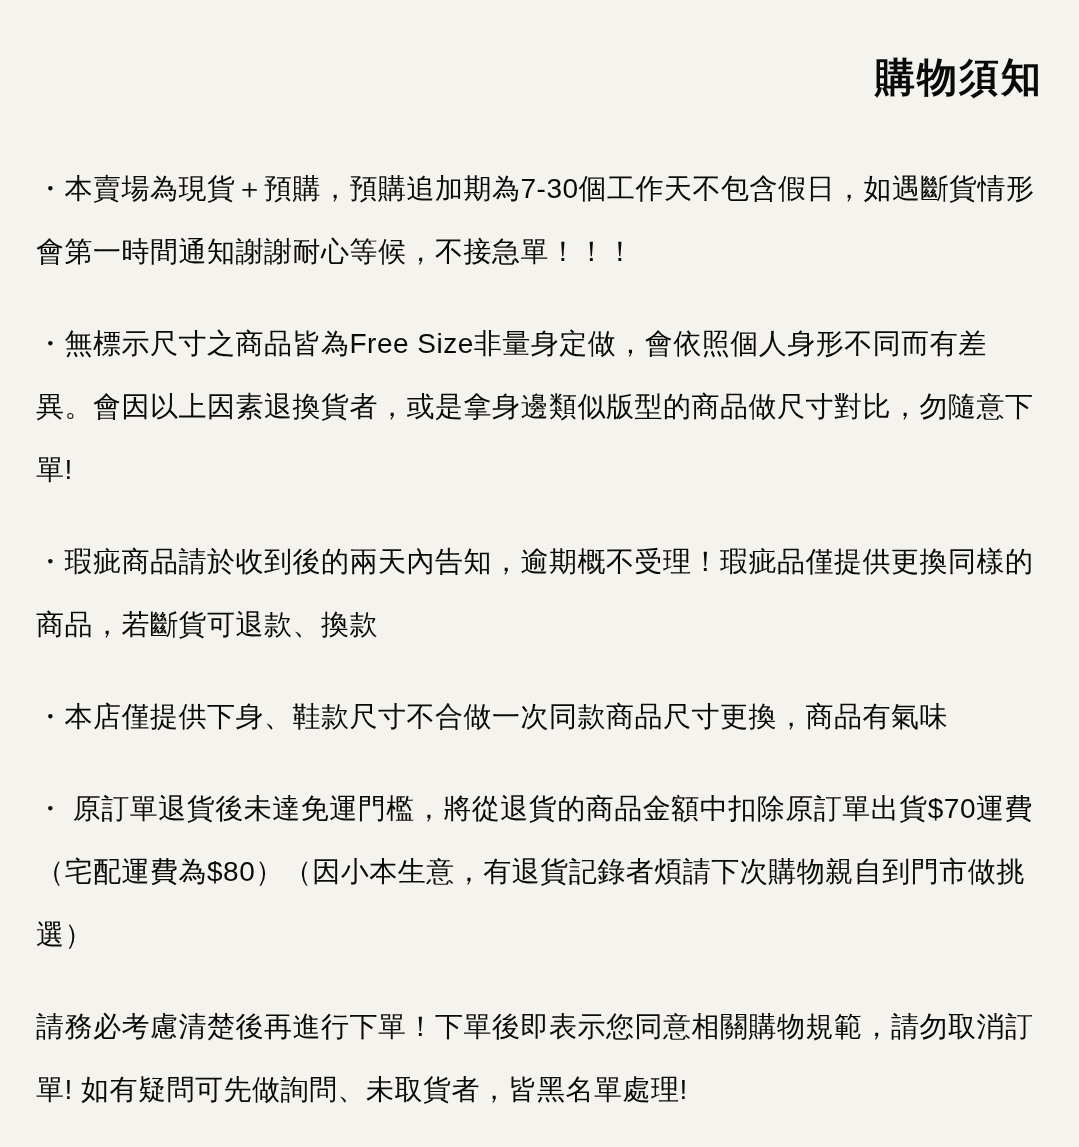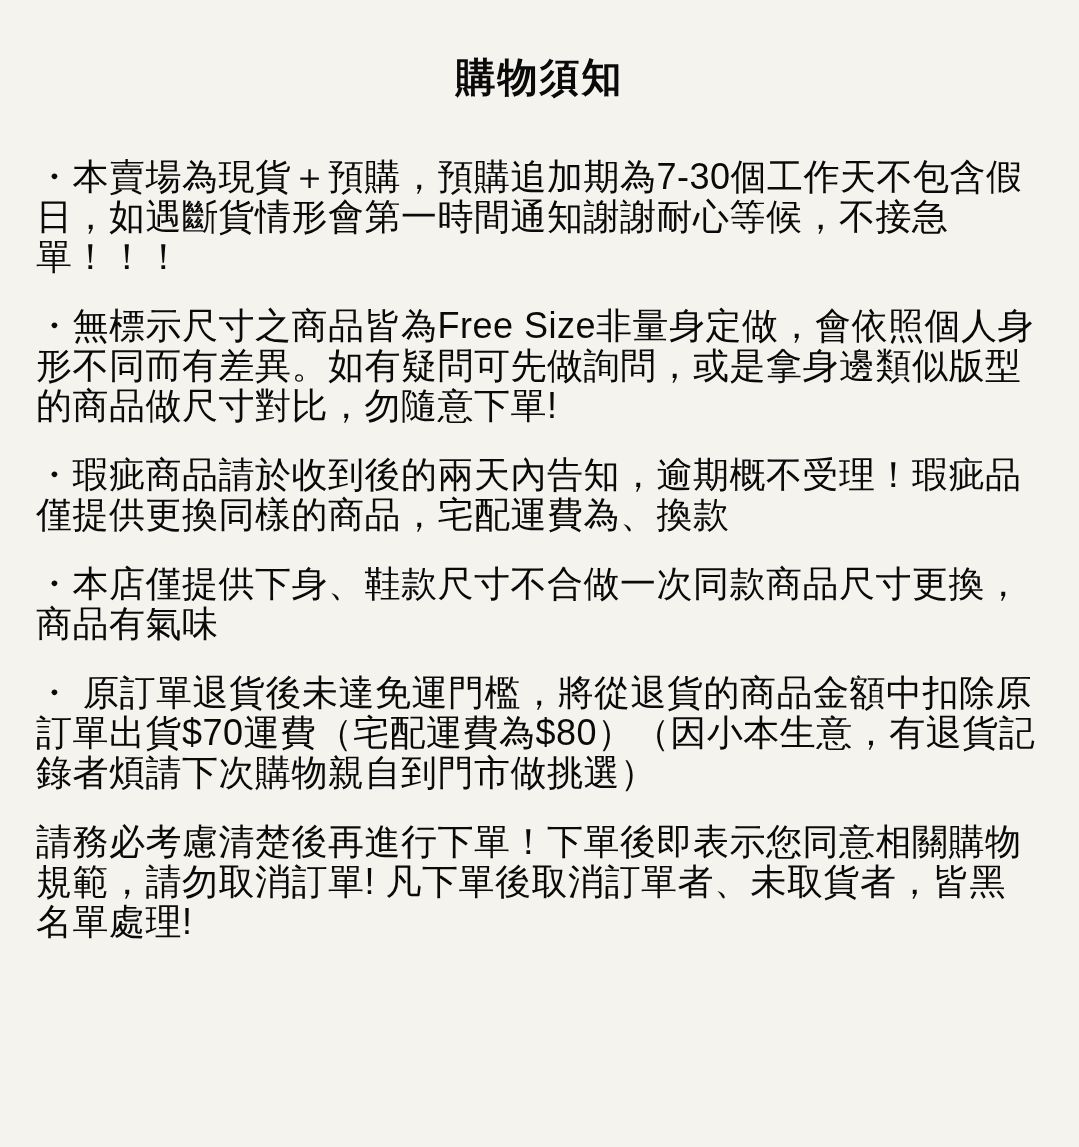--- a/index.html
+++ b/index.html
@@ -16,49 +16,49 @@
   }
   .notice-page {
     box-sizing: border-box;
     width: 1079px;
     min-height: 1147px;
     padding: 42px 36px 30px 36px;
   }
   .notice-title {
     font-size: 40px;
     font-weight: 700;
-    text-align: center;
+    text-align: right;
     margin: 8px 0 52px 0;
     letter-spacing: 2px;
   }
   .notice-paragraph {
-    font-size: 36px;
-    line-height: 40px;
+    font-size: 28px;
+    line-height: 63px;
     margin: 0 1px 29px 0;
     letter-spacing: 0.5px;
     word-break: break-word;
     white-space: pre-wrap;
   }
   .notice-paragraph.closing {
     margin-top: 6px;
   }
 </style>
 </head>
 <body>
 
 <div class="notice-page">
 
   <h1 class="notice-title">購物須知</h1>
 
   <p class="notice-paragraph">・本賣場為現貨＋預購，預購追加期為7-30個工作天不包含假日，如遇斷貨情形會第一時間通知謝謝耐心等候，不接急單！！！</p>
 
 
-  <p class="notice-paragraph">・無標示尺寸之商品皆為Free Size非量身定做，會依照個人身形不同而有差異。如有疑問可先做詢問，或是拿身邊類似版型的商品做尺寸對比，勿隨意下單!</p>
+  <p class="notice-paragraph">・無標示尺寸之商品皆為Free Size非量身定做，會依照個人身形不同而有差異。會因以上因素退換貨者，或是拿身邊類似版型的商品做尺寸對比，勿隨意下單!</p>
 
-  <p class="notice-paragraph">・瑕疵商品請於收到後的兩天內告知，逾期概不受理！瑕疵品僅提供更換同樣的商品，宅配運費為、換款</p>
+  <p class="notice-paragraph">・瑕疵商品請於收到後的兩天內告知，逾期概不受理！瑕疵品僅提供更換同樣的商品，若斷貨可退款、換款</p>
 
   <p class="notice-paragraph">・本店僅提供下身、鞋款尺寸不合做一次同款商品尺寸更換，商品有氣味</p>
 
   <p class="notice-paragraph">・ 原訂單退貨後未達免運門檻，將從退貨的商品金額中扣除原訂單出貨$70運費（宅配運費為$80）（因小本生意，有退貨記錄者煩請下次購物親自到門市做挑選）</p>
 
-  <p class="notice-paragraph closing">請務必考慮清楚後再進行下單！下單後即表示您同意相關購物規範，請勿取消訂單! 凡下單後取消訂單者、未取貨者，皆黑名單處理!</p>
+  <p class="notice-paragraph closing">請務必考慮清楚後再進行下單！下單後即表示您同意相關購物規範，請勿取消訂單! 如有疑問可先做詢問、未取貨者，皆黑名單處理!</p>
 
 </div>
 
 </body></html>

